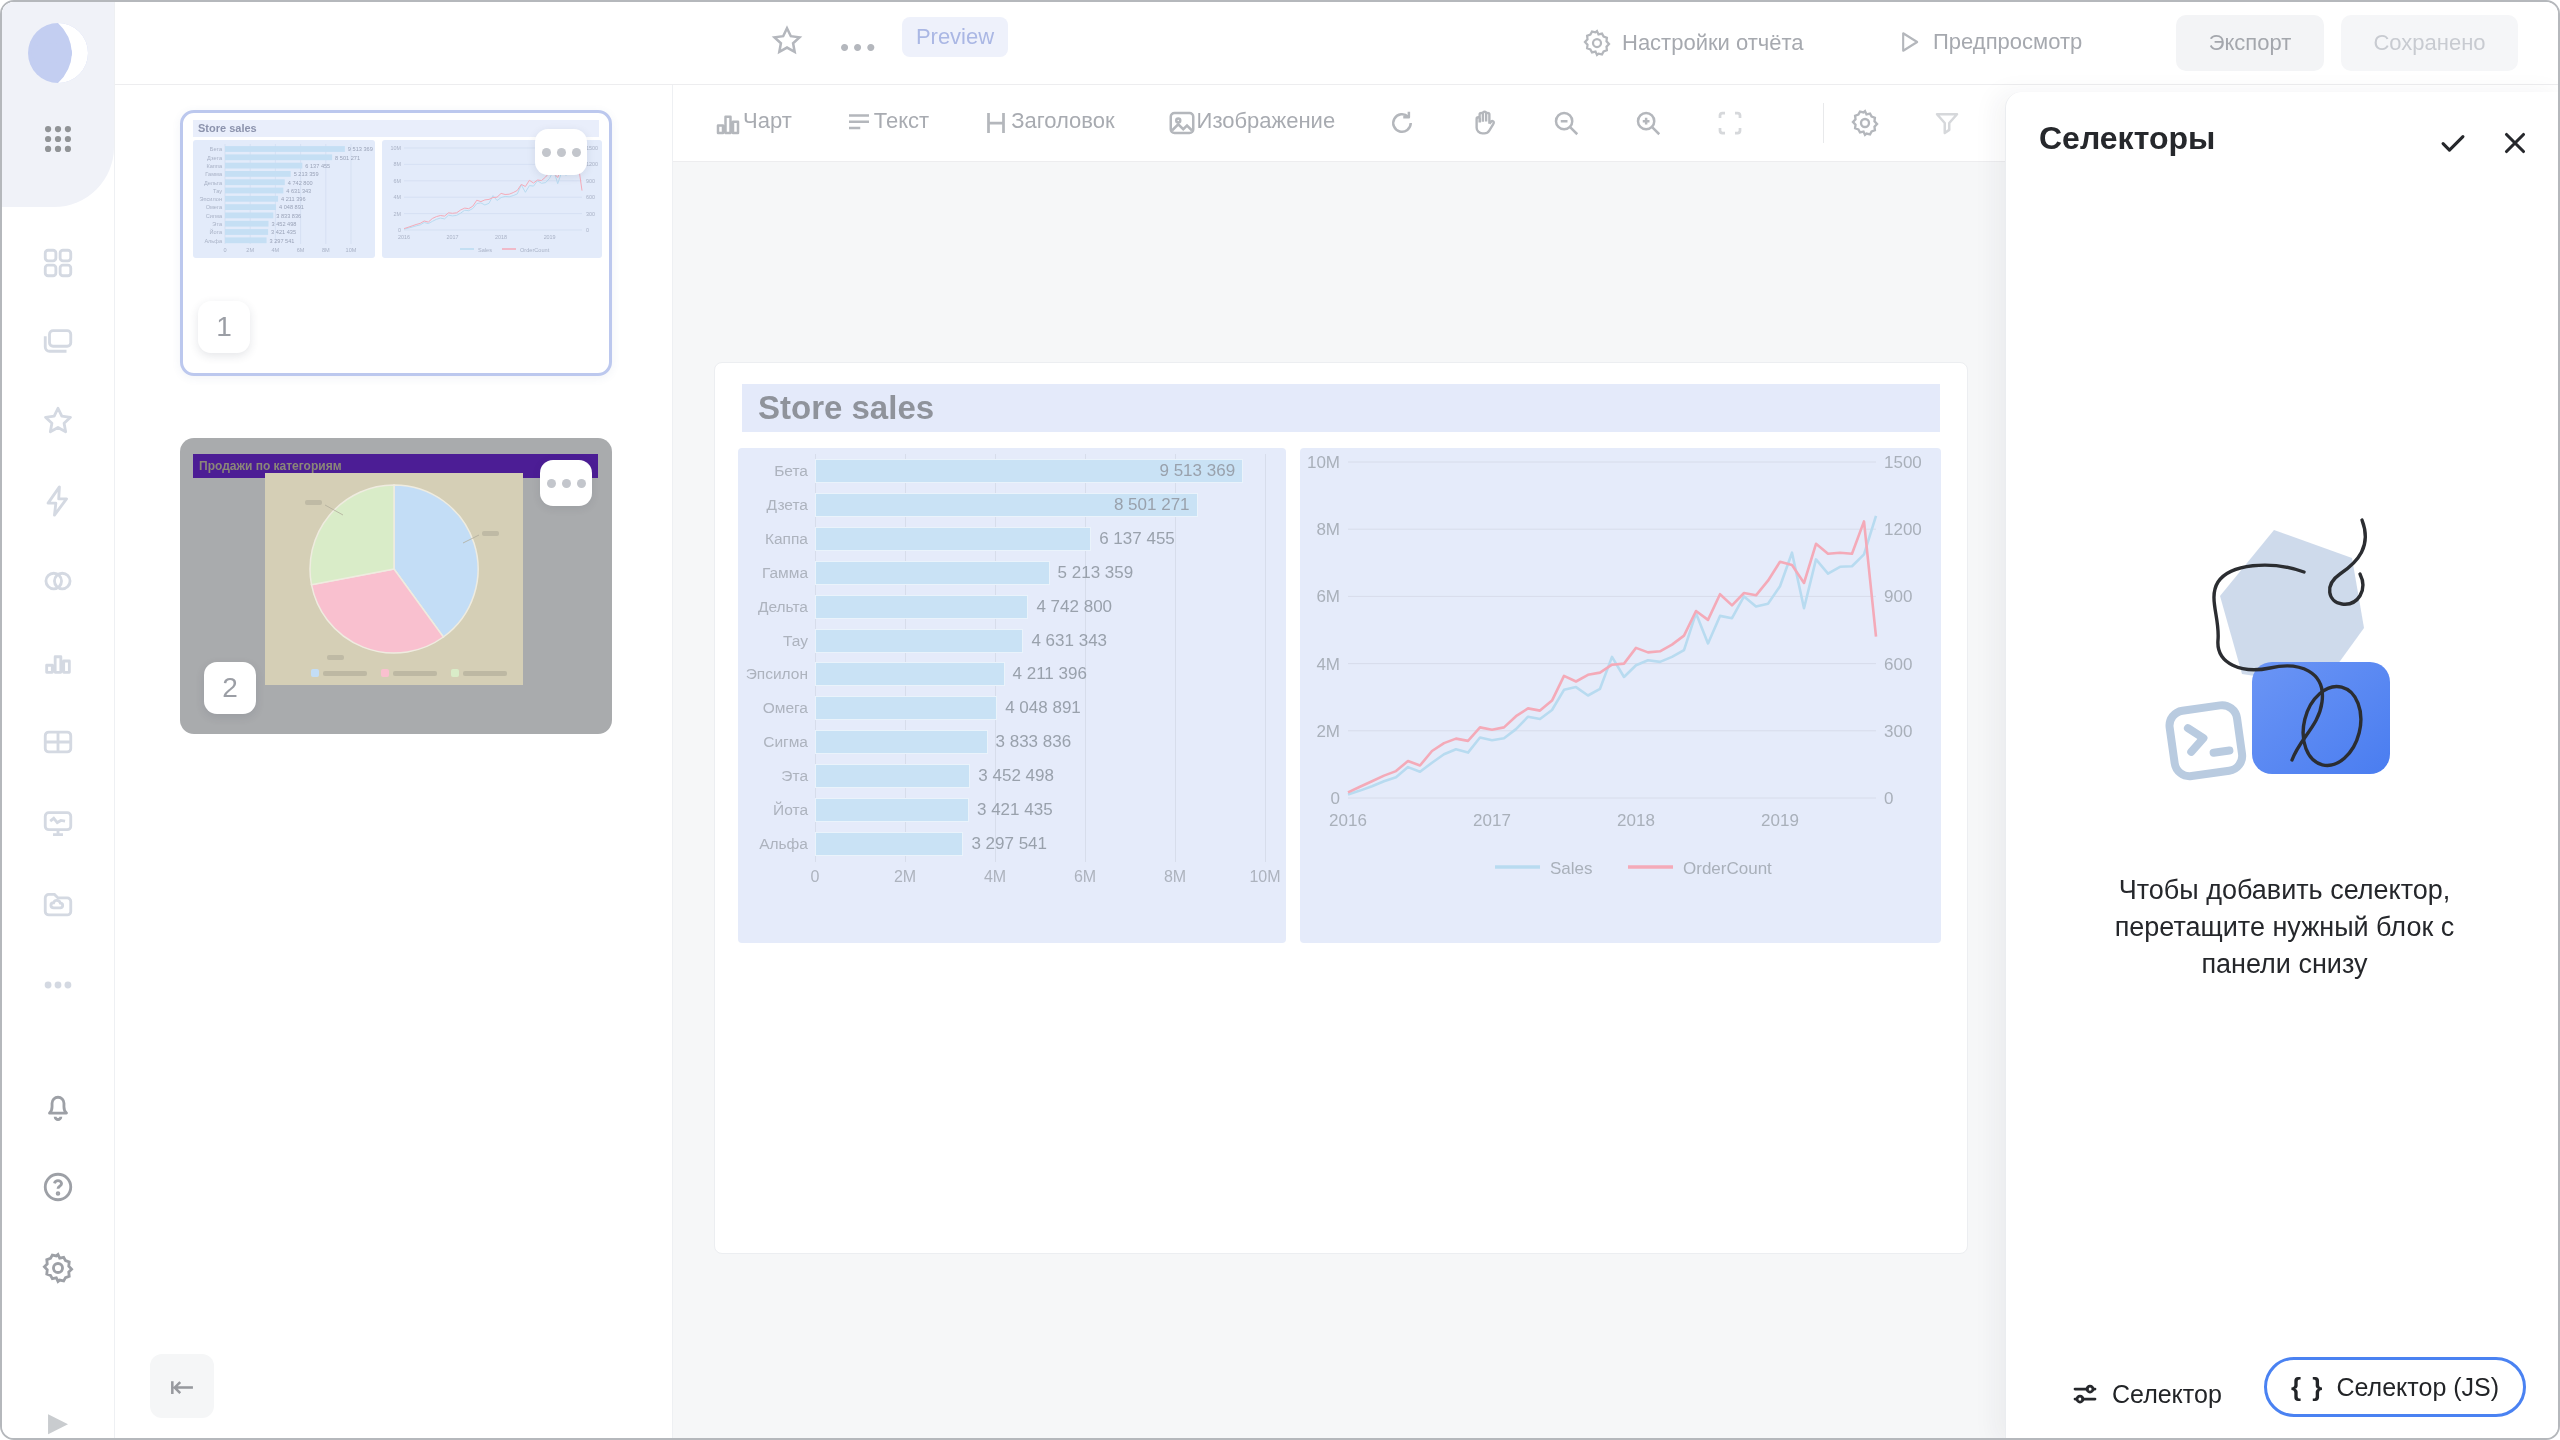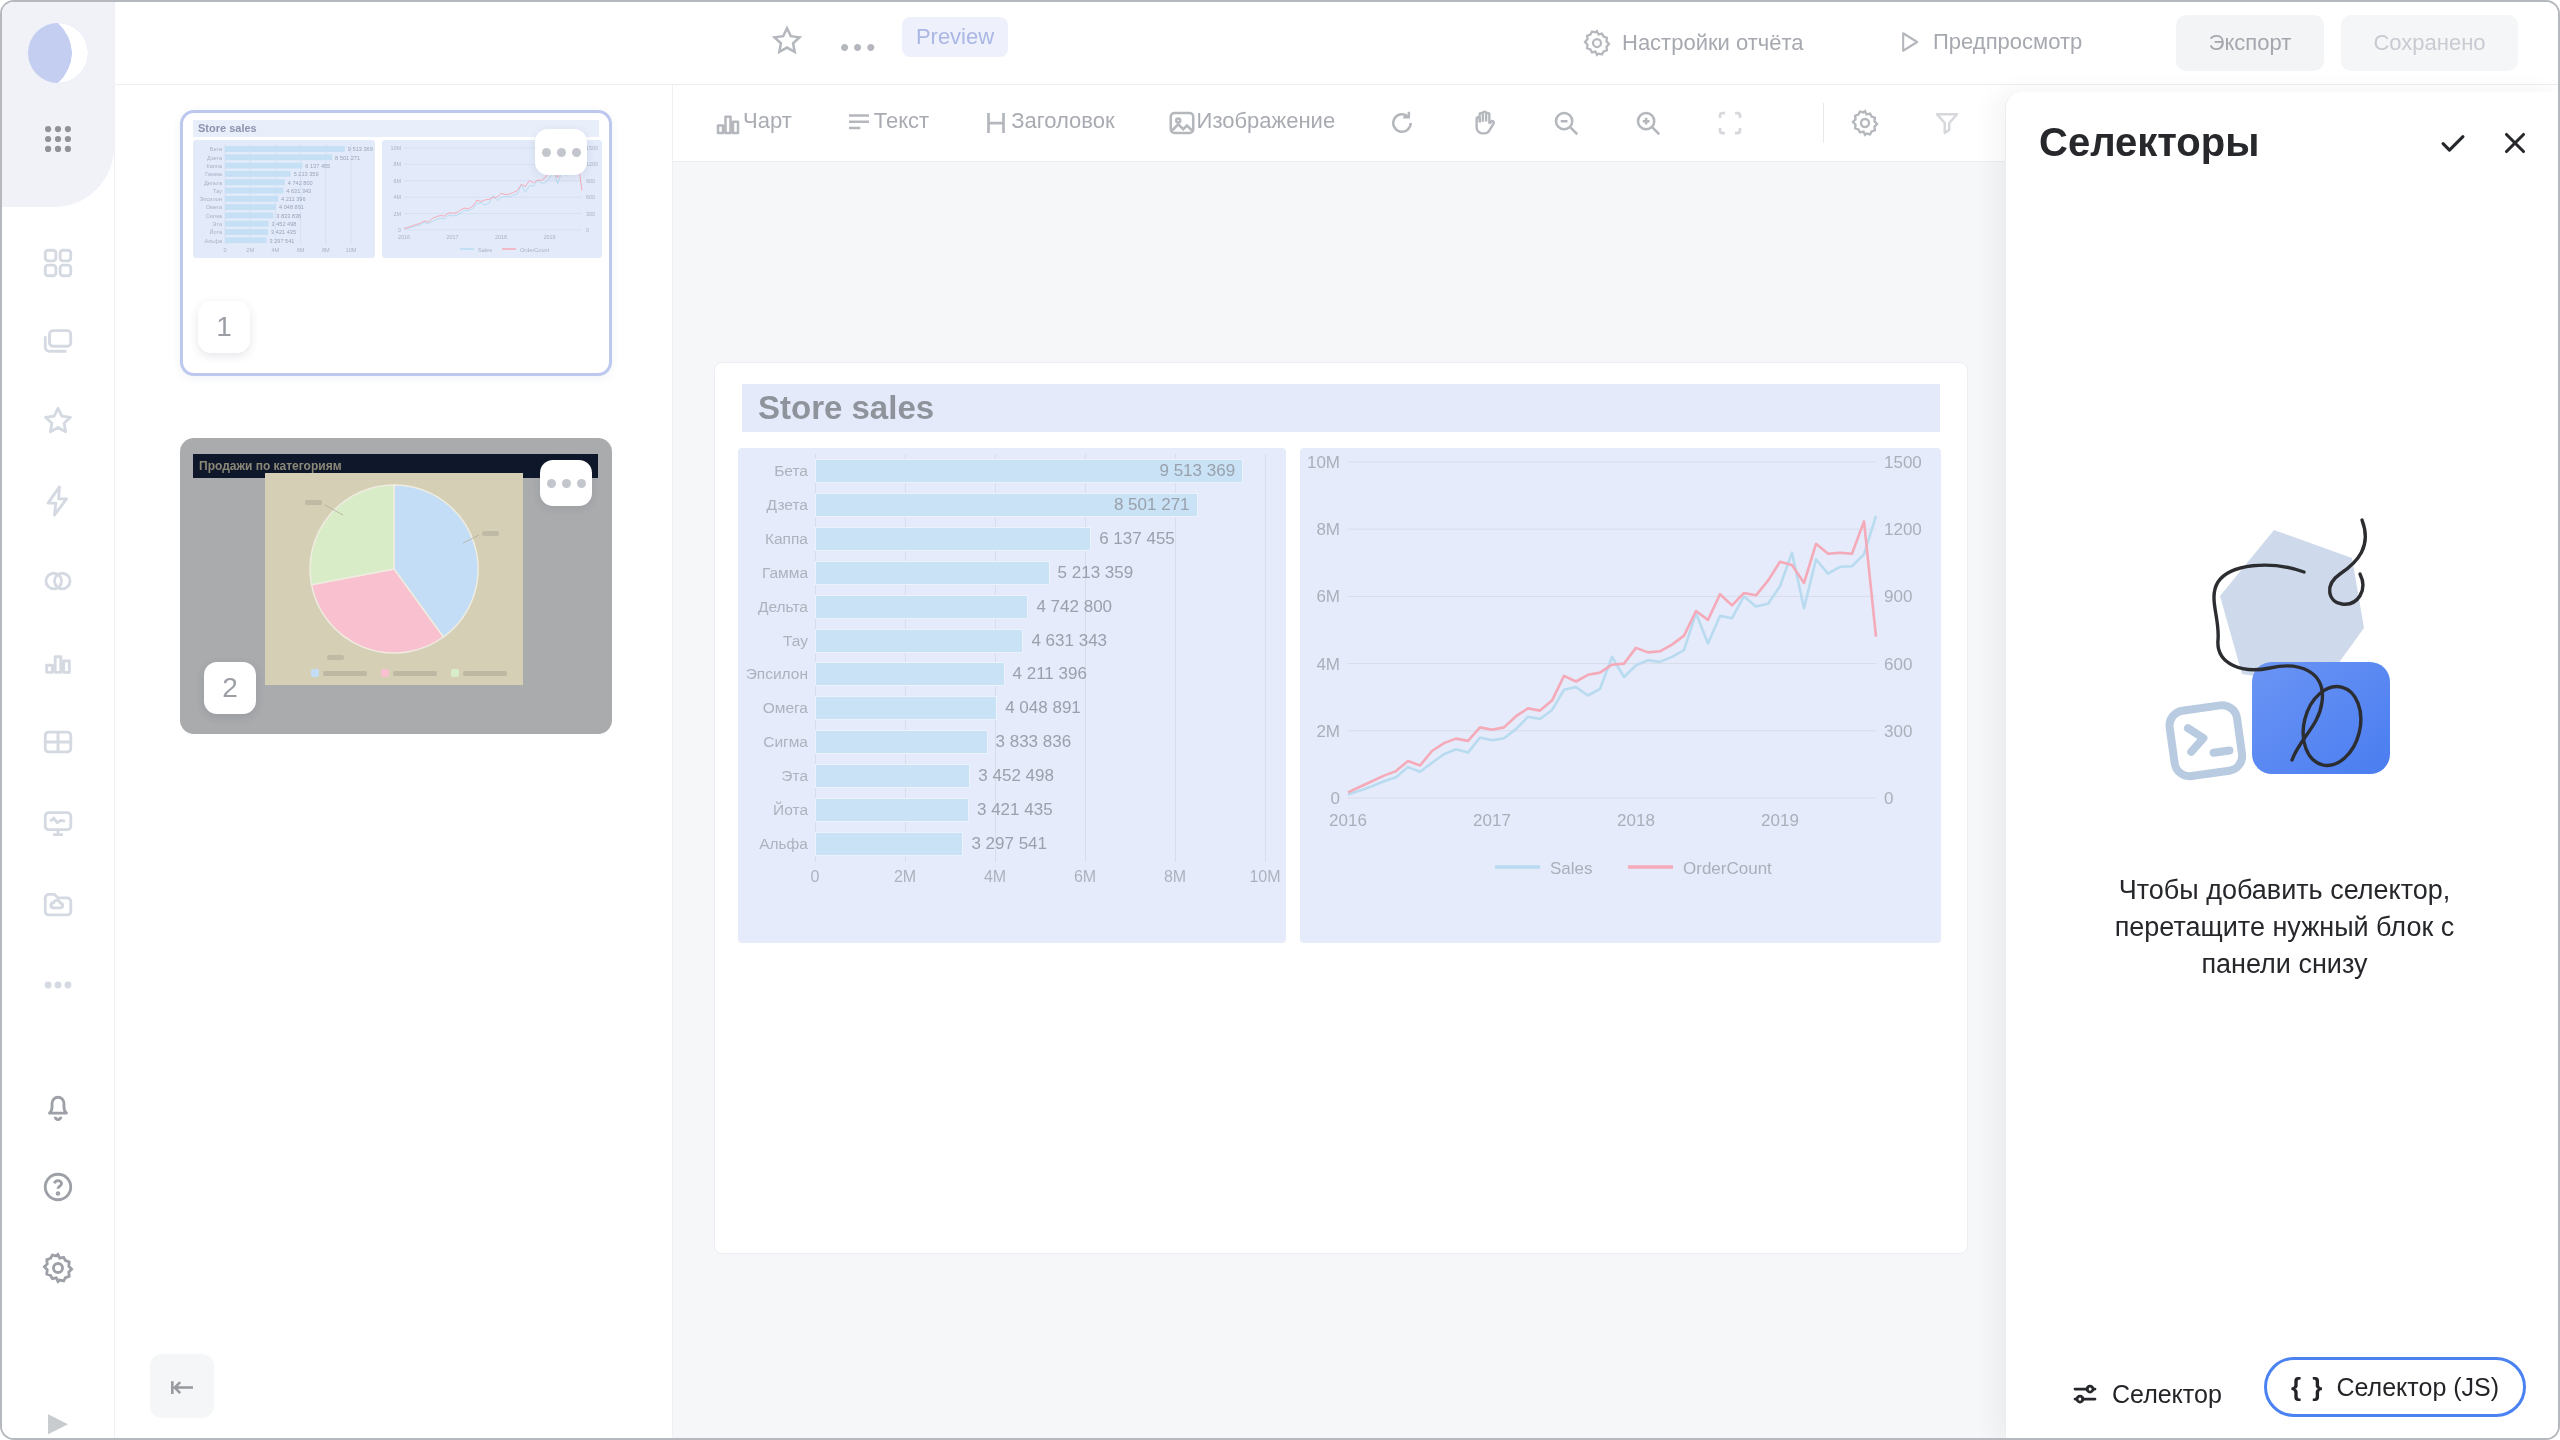--- a/index.html
+++ b/index.html
@@ -28,21 +28,21 @@
   #pagespanel{left:113px;top:83px;width:557px;height:1357px;background:#fff;border-right:1px solid #eef0f3;}
   .thumb-dots{width:52px;height:46px;background:#fff;border-radius:13px;box-shadow:0 2px 8px rgba(40,50,70,.10);
     display:flex;align-items:center;justify-content:center;gap:6px;}
   .thumb-dots i{width:9px;height:9px;border-radius:50%;background:#c3c6cc;display:block;}
   .page-badge{width:52px;height:52px;background:#fff;border-radius:13px;box-shadow:0 3px 10px rgba(40,50,70,.12);
     color:#9b9ea5;font-size:28px;display:flex;align-items:center;justify-content:center;}
   #thumb1{left:65px;top:25px;width:426px;height:260px;background:#fff;border:3px solid #bcc8ee;border-radius:14px;box-shadow:0 2px 10px rgba(60,80,140,.07);}
   #thumb1 .mini-title{left:10px;top:7px;width:406px;height:17px;background:#e9eefb;color:#8c93ad;font-size:11px;font-weight:bold;line-height:17px;padding-left:5px;box-sizing:border-box;}
   .mini-tile{background:#e3ebfa;border-radius:3px;}
   #thumb2{left:65px;top:353px;width:432px;height:296px;background:#a9abad;border-radius:14px;}
-  #thumb2 .t2-title{left:13px;top:16px;width:405px;height:24px;background:#0f172a;color:#8b8878;font-size:12px;font-weight:bold;line-height:24px;padding-left:6px;box-sizing:border-box;}
+  #thumb2 .t2-title{left:13px;top:16px;width:405px;height:24px;background:#4c1d95;color:#8b8878;font-size:12px;font-weight:bold;line-height:24px;padding-left:6px;box-sizing:border-box;}
   #t2-chart{left:85px;top:35px;width:258px;height:212px;background:#d5cfb6;}
   #addpage-btn{left:125px;top:1269px;width:400px;height:72px;background:#bfcdf6;border-radius:12px;color:#eef1fb;
     font-size:27px;display:flex;align-items:center;justify-content:center;gap:14px;}
   #collapse-btn{left:35px;top:1269px;width:64px;height:64px;background:#f5f6f7;border-radius:12px;color:#97999e;
     font-size:30px;display:flex;align-items:center;justify-content:center;}
   
   #canvas{left:671px;top:83px;width:1332px;height:1357px;background:#f6f7f8;}
   #canvas-toolbar{left:0;top:0;width:1332px;height:76px;background:#fff;border-bottom:1px solid #ededef;
     display:flex;align-items:center;color:#a8abb1;font-size:22px;}
   .ct-item{display:flex;align-items:flex-start;margin-right:52px;}
@@ -56,21 +56,21 @@
   #bar-tile{left:23px;top:85px;width:548px;height:495px;}
   #line-tile{left:585px;top:85px;width:641px;height:495px;}
   .bar-row-label{position:absolute;width:68px;text-align:right;color:#adb3be;font-size:15.5px;}
   .bar-rect{position:absolute;background:#c9e2f5;border:1px solid #eaf3fb;box-sizing:border-box;}
   .bar-val{position:absolute;color:#99a1ac;font-size:17px;white-space:nowrap;}
   .bar-grid{position:absolute;width:1px;background:#d7ddeb;top:6px;height:408px;}
   .bar-tick{position:absolute;color:#adb3be;font-size:16px;transform:translateX(-50%);}
   
   #selpanel{left:2003px;top:90px;width:557px;height:1350px;background:#fff;border-left:1px solid #ebedf0;
     border-top-left-radius:16px;box-shadow:-10px 0 24px rgba(30,40,60,.05);z-index:10;}
-  #selpanel h1{margin:0;position:absolute;left:33px;top:28px;font-size:40px;font-weight:bold;color:#26282c;}
+  #selpanel h1{margin:0;position:absolute;left:33px;top:28px;font-size:32px;font-weight:bold;color:#26282c;}
   .panel-ic{color:#26282c;}
   #sel-hint{left:0;top:780px;width:557px;text-align:center;color:#25272b;font-size:27px;line-height:37px;}
   .sel-bottom-btn{display:flex;align-items:center;gap:12px;color:#222427;font-size:25px;}
   #sel-js-btn{border:3px solid #4a82f2;border-radius:30px;background:#fff;padding:0 24px;height:60px;}
   .js-glyph{font-weight:bold;font-size:26px;letter-spacing:2px;}
   svg{display:block;}
 </style>
 </head>
 <body>
 

